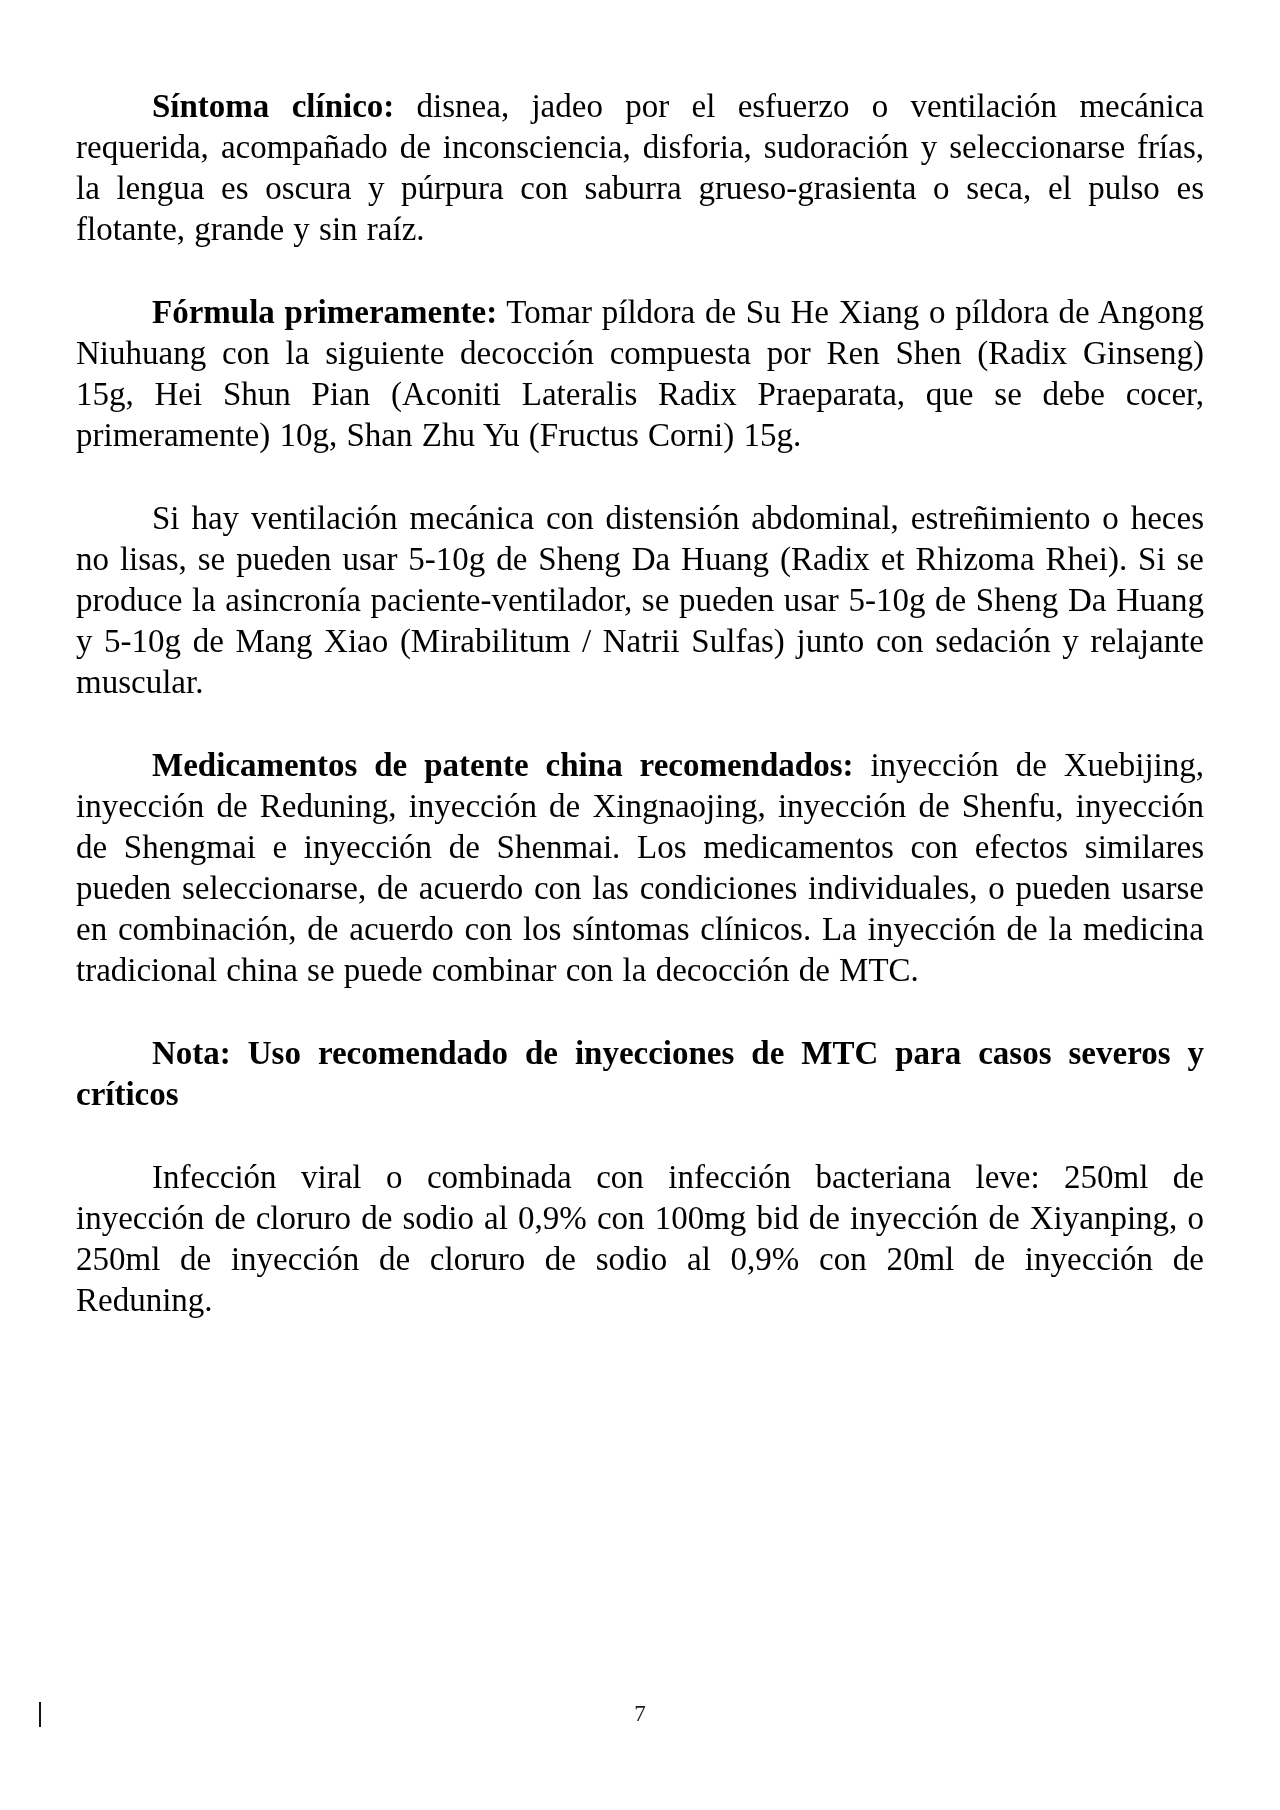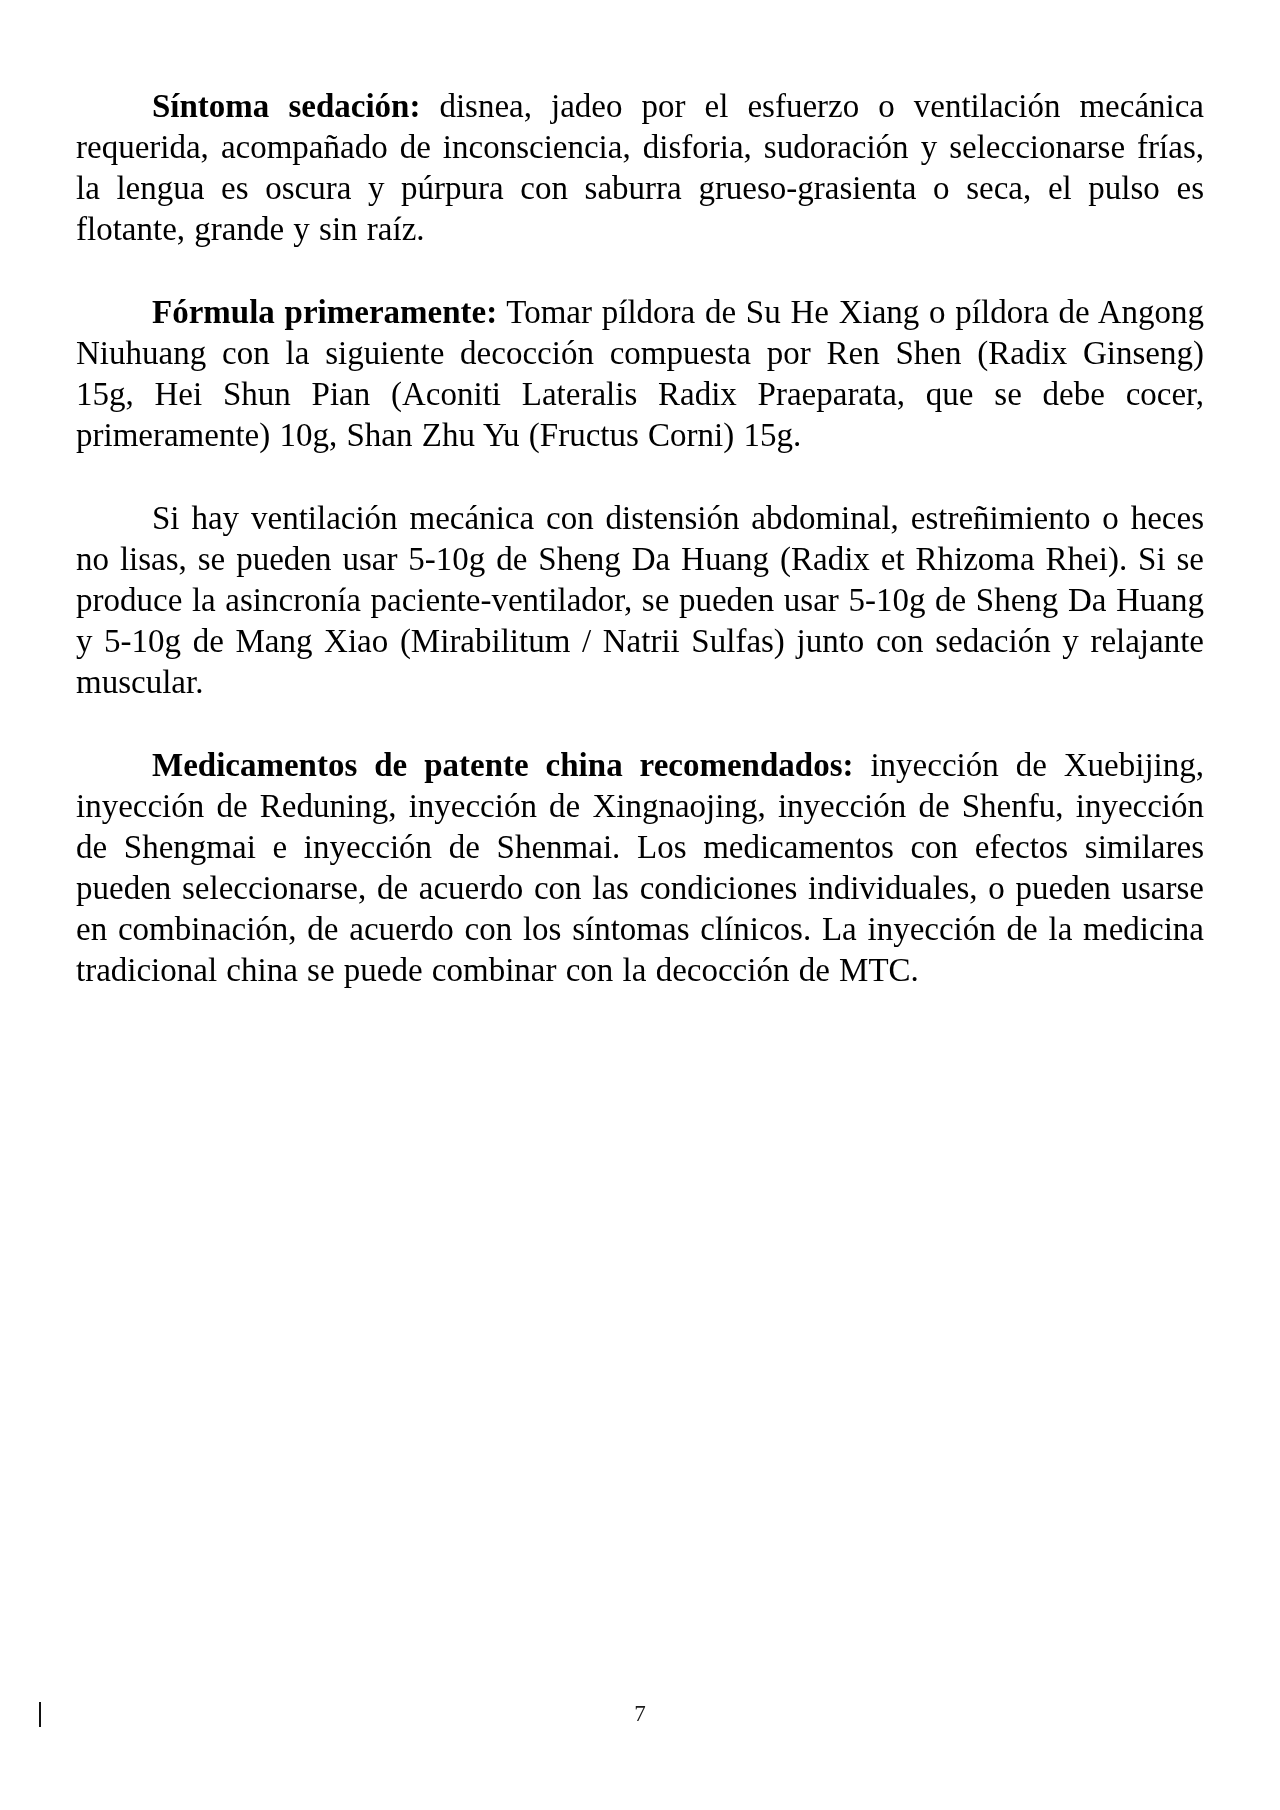--- a/index.html
+++ b/index.html
@@ -54,30 +54,32 @@
     background: #111111;
   }
 </style>
 </head>
 <body>
 
 <div class="page">
 
   <div class="content">
 
-    <p class="para"><b class="lead">Síntoma sedación:</b><span> disnea, jadeo por el esfuerzo o ventilación mecánica requerida, acompañado de inconsciencia, disforia, sudoración y seleccionarse frías, la lengua es oscura y púrpura con saburra grueso-grasienta o seca, el pulso es flotante, grande y sin raíz.</span></p>
+    <p class="para"><b class="lead">Síntoma clínico:</b><span> disnea, jadeo por el esfuerzo o ventilación mecánica requerida, acompañado de inconsciencia, disforia, sudoración y seleccionarse frías, la lengua es oscura y púrpura con saburra grueso-grasienta o seca, el pulso es flotante, grande y sin raíz.</span></p>
 
     <p class="para"><b class="lead">Fórmula primeramente:</b><span> Tomar píldora de Su He Xiang o píldora de Angong Niuhuang con la siguiente decocción compuesta por Ren Shen (Radix Ginseng) 15g, Hei Shun Pian (Aconiti Lateralis Radix Praeparata,  que se debe cocer, primeramente) 10g, Shan Zhu Yu (Fructus Corni) 15g.</span></p>
 
     <p class="para"><b class="lead"></b><span>Si hay ventilación mecánica con distensión abdominal, estreñimiento o heces no lisas, se pueden usar 5-10g de Sheng Da Huang (Radix et Rhizoma Rhei). Si se produce la asincronía paciente-ventilador, se pueden usar 5-10g de Sheng Da Huang y 5-10g de Mang Xiao (Mirabilitum / Natrii Sulfas) junto con sedación y relajante muscular.</span></p>
 
     <p class="para"><b class="lead">Medicamentos de patente china recomendados:</b><span> inyección de Xuebijing, inyección de Reduning,  inyección de Xingnaojing, inyección de Shenfu, inyección de Shengmai e inyección de Shenmai. Los medicamentos con efectos similares pueden seleccionarse, de acuerdo con las condiciones individuales, o pueden usarse en combinación, de acuerdo con los síntomas clínicos. La inyección de la medicina tradicional china se puede combinar con la decocción de MTC.</span></p>
 
+    <p class="para heading"><b class="lead">Nota: Uso recomendado de inyecciones de MTC para casos severos y críticos</b><span></span></p>
 
 
+    <p class="para"><b class="lead"></b><span>Infección viral o combinada con infección bacteriana leve: 250ml de inyección de cloruro de sodio al 0,9% con 100mg bid de inyección de Xiyanping, o 250ml de inyección de cloruro de sodio al 0,9% con 20ml de inyección de Reduning.</span></p>
 
 
   </div>
 
   <div class="cursor-marker"></div>
 
   <div class="page-number">7</div>
 
 </div>
 

